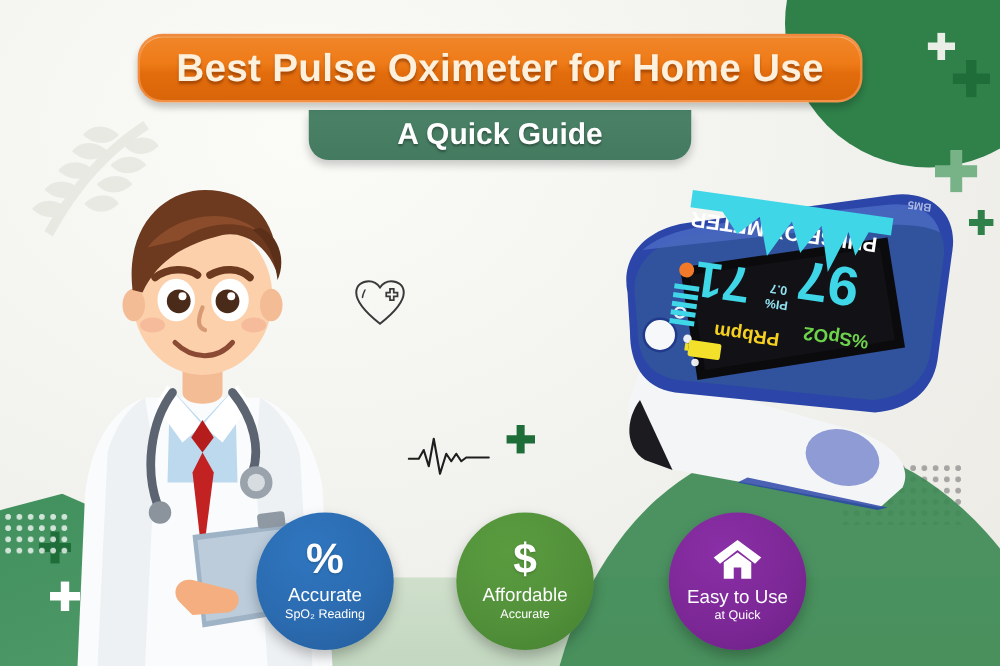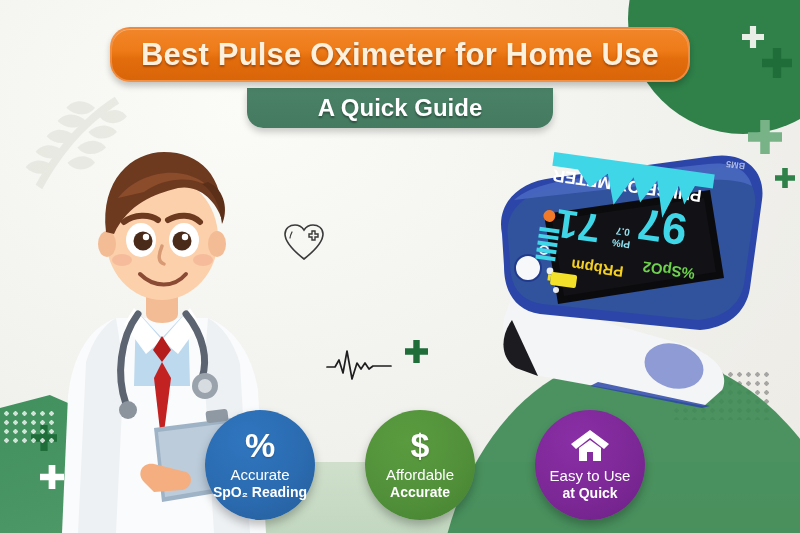--- a/index.html
+++ b/index.html
@@ -102,21 +102,21 @@
   .badge {
     position:absolute; width:110px; height:110px; border-radius:50%;
     display:flex; flex-direction:column; align-items:center; justify-content:center;
     color:#fff; text-align:center;
     box-shadow:0 5px 10px rgba(0,0,0,.26);
   }
   .badge .bicon { font-size:34px; font-weight:bold; line-height:1;
                   margin-top:-2px; margin-bottom:5px;
                   text-shadow:0 1px 2px rgba(0,0,0,.22); }
   .badge .bt1 { font-size:15px; font-weight:normal; line-height:1.12; }
-  .badge .bt2 { font-size:14px; font-weight:bold; line-height:1.15; }
+  .badge .bt2 { font-size:10px; font-weight:normal; line-height:1.15; }
   .badge.blue   { left:205px; top:410px;
     background:radial-gradient(circle at 38% 28%,#2f76bf 0%,#2b6bb0 55%,#245d9b 100%); }
   .badge.green  { left:365px; top:410px;
     background:radial-gradient(circle at 38% 28%,#5a9b3f 0%,#52913a 55%,#468031 100%); }
   .badge.purple { left:535px; top:410px;
     background:radial-gradient(circle at 38% 28%,#8a2fa6 0%,#7d2897 55%,#6d2085 100%); }
   .home-glyph { width:40px; height:33px; margin-bottom:6px; }
 </style>
 </head>
 <body>

